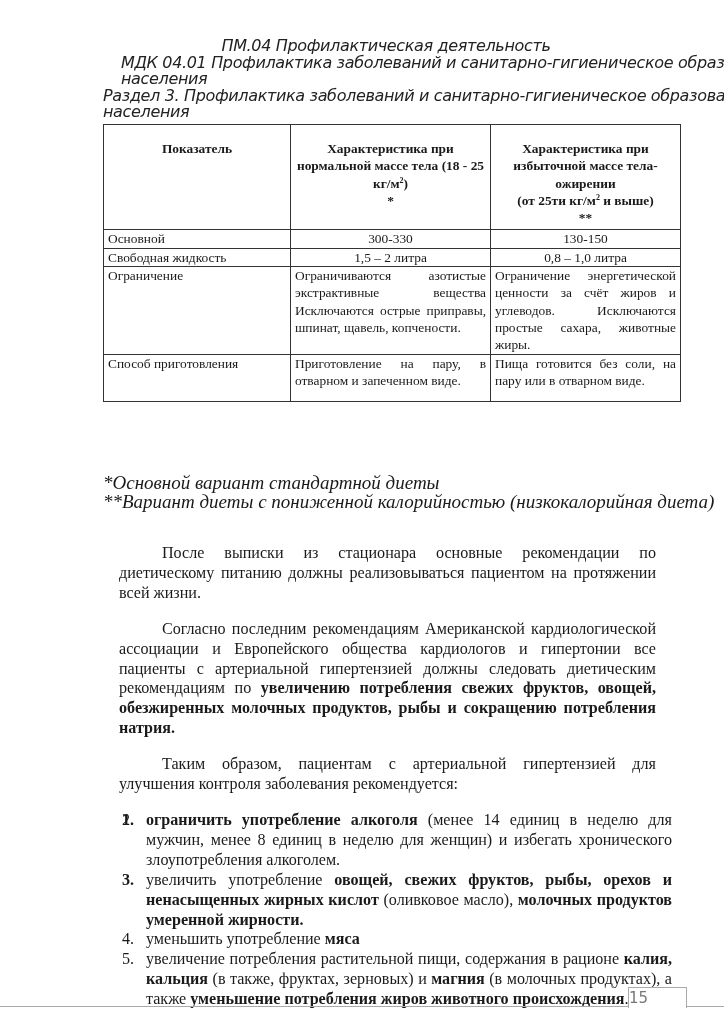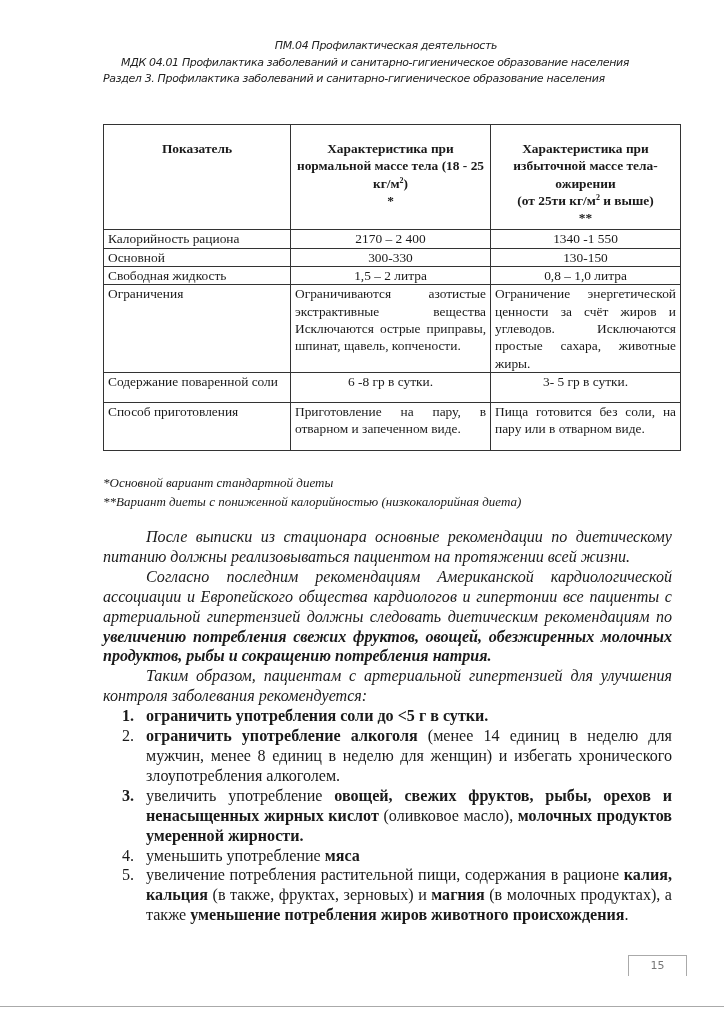--- a/index.html
+++ b/index.html
@@ -1,43 +1,43 @@
 <!DOCTYPE html>
 <html><head>
   <meta charset="utf-8">
   <style>
     html, body { margin: 0; padding: 0; background: #ffffff; }
     body { width: 724px; height: 1024px; position: relative; overflow: hidden; color: #1a1a1a; }
-    .header { position: absolute; left: 0; top: 38px; width: 724px; font-family: "DejaVu Sans", sans-serif; font-style: italic; font-size: 11px; line-height: 16.5px; color: #222; letter-spacing: -0.35px; }
+    .header { position: absolute; left: 0; top: 38px; width: 724px; font-family: "DejaVu Sans", sans-serif; font-style: italic; font-size: 16px; line-height: 16.5px; color: #222; letter-spacing: -0.35px; }
     .header .h1 { text-align: center; padding-left: 48px; }
     .header .h2 { position: relative; left: 121px; }
     .header .h3 { position: relative; left: 103px; }
 
     table.diet { position: absolute; left: 103px; top: 124px; width: 577px; border-collapse: collapse; font-family: "Liberation Serif", serif; font-size: 13.4px; line-height: 17.3px; table-layout: fixed; }
     table.diet td, table.diet th { border: 1px solid #333; padding: 0 4px 0 4px; vertical-align: top; }
     table.diet th { font-weight: bold; text-align: center; padding-top: 15px; padding-bottom: 3px; }
     table.diet col.c1 { width: 187px; }
     table.diet col.c2 { width: 200px; }
     table.diet col.c3 { width: 190px; }
     td.c { text-align: center; }
     td.j { text-align: justify; text-align-last: left; margin-left: 24px; }
     tr.tall td { padding-bottom: 12px; }
     sup { font-size: 8px; line-height: 0; }
 
-    .notes { position: absolute; left: 103px; top: 473px; font-family: "Liberation Serif", serif; font-style: italic; font-size: 13px; line-height: 19px; }
+    .notes { position: absolute; left: 103px; top: 473px; font-family: "Liberation Serif", serif; font-style: italic; font-size: 19px; line-height: 19px; }
 
     .body-text { position: absolute; left: 103px; top: 527px; width: 569px; font-family: "Liberation Serif", serif; font-size: 16.1px; line-height: 19.9px; text-align: justify; }
-    .body-text p { margin: 0; text-indent: 43px; font-style: italic; }
+    .body-text p { margin: 16px; text-indent: 43px; }
     .body-text ol { margin: 0; padding: 0; list-style: none; }
     .body-text ol li { position: relative; padding-left: 43px; }
     .body-text ol li .num { position: absolute; left: 19px; top: 0; }
     b { font-weight: bold; }
 
     .footer-line { position: absolute; left: 0; top: 1006px; width: 724px; height: 1px; background: #aaa; }
-    .footer-tab { position: absolute; left: 628px; top: 955px; width: 57px; height: 20px; border: 1px solid #aaa; border-bottom: none; background: #fff; text-align: center; font-family: "DejaVu Sans", sans-serif; font-size: 11px; line-height: 20px; color: #777; }
+    .footer-tab { position: absolute; left: 628px; top: 987px; width: 57px; height: 20px; border: 1px solid #aaa; border-bottom: none; background: #fff; text-align: left; font-family: "DejaVu Sans", sans-serif; font-size: 15px; line-height: 20px; color: #777; }
   </style>
 </head>
 <body>
 
 <div class="header">
   <div class="h1">ПМ.04 Профилактическая деятельность</div>
   <div class="h2">МДК 04.01 Профилактика заболеваний и санитарно-гигиеническое образование населения</div>
   <div class="h3">Раздел 3. Профилактика заболеваний и санитарно-гигиеническое образование населения</div>
 </div>
 
@@ -49,63 +49,53 @@
     </colgroup>
   <thead>
     <tr>
       <th>Показатель</th>
       <th><span>Характеристика при нормальной массе тела (18 - 25 кг/м</span><sup>2</sup><span>)</span><br><span>*</span></th>
       <th><span>Характеристика при избыточной массе тела-ожирении</span><br><span>(от 25ти кг/м</span><sup>2</sup><span> и выше)</span><br><span>**</span></th>
     </tr>
   </thead>
   <tbody>
     <tr>
-      <td>Калорийность рациона</td>
-      <td class="c">2170 – 2 400</td>
-      <td class="c">1340 -1 550</td>
-    </tr>
-    <tr>
       <td>Основной</td>
       <td class="c">300-330</td>
       <td class="c">130-150</td>
     </tr>
     <tr>
       <td>Свободная жидкость</td>
       <td class="c">1,5 – 2 литра</td>
       <td class="c">0,8 – 1,0 литра</td>
     </tr>
     <tr>
-      <td>Ограничения</td>
+      <td>Ограничение</td>
       <td class="j">Ограничиваются азотистые экстрактивные вещества Исключаются острые приправы, шпинат, щавель, копчености.</td>
       <td class="j">Ограничение энергетической ценности за счёт жиров и углеводов. Исключаются простые сахара, животные жиры.</td>
-    </tr>
-    <tr class="tall">
-      <td class="j">Содержание поваренной соли</td>
-      <td class="c">6 -8 гр в сутки.</td>
-      <td class="c">3- 5 гр в сутки.</td>
     </tr>
     <tr class="tall">
       <td>Способ приготовления</td>
       <td class="j">Приготовление на пару, в отварном и запеченном виде.</td>
       <td class="j">Пища готовится без соли, на пару или в отварном виде.</td>
     </tr>
   </tbody>
 </table>
 
 <div class="notes">
   <div>*Основной вариант стандартной диеты</div>
   <div>**Вариант диеты с пониженной калорийностью (низкокалорийная диета)</div>
 </div>
 
 <div class="body-text">
   <p>После выписки из стационара основные рекомендации по диетическому питанию должны реализовываться пациентом на протяжении всей жизни.</p>
   <p><span>Согласно последним рекомендациям Американской кардиологической ассоциации и Европейского общества кардиологов и гипертонии все пациенты с артериальной гипертензией должны следовать диетическим рекомендациям по </span><b>увеличению потребления свежих фруктов, овощей, обезжиренных молочных продуктов, рыбы и сокращению потребления натрия</b><b>.</b></p>
   <p>Таким образом, пациентам с артериальной гипертензией для улучшения контроля заболевания рекомендуется:</p>
   <ol>
-    <li><b class="num">1.</b><b>ограничить употребления соли до &lt;5 г в сутки.</b></li>
+    <li><b class="num">1.</b></li>
     <li><span class="num">2.</span><b>ограничить употребление алкоголя</b><span> (менее 14 единиц в неделю для мужчин, менее 8 единиц в неделю для женщин) и избегать хронического злоупотребления алкоголем.</span></li>
     <li><b class="num">3.</b><span>увеличить употребление </span><b>овощей, свежих фруктов, рыбы, орехов и ненасыщенных жирных кислот</b><span> (оливковое масло), </span><b>молочных продуктов умеренной жирности.</b></li>
     <li><span class="num">4.</span><span>уменьшить употребление </span><b>мяса</b></li>
     <li><span class="num">5.</span><span> увеличение потребления растительной пищи, содержания в рационе </span><b>калия, кальция</b><span> (в также, фруктах, зерновых) и </span><b>магния</b><span> (в молочных продуктах), а также </span><b>уменьшение потребления жиров животного происхождения</b><span>.</span></li>
   </ol>
 </div>
 
 <div class="footer-line"></div>
 <div class="footer-tab">15</div>
 

